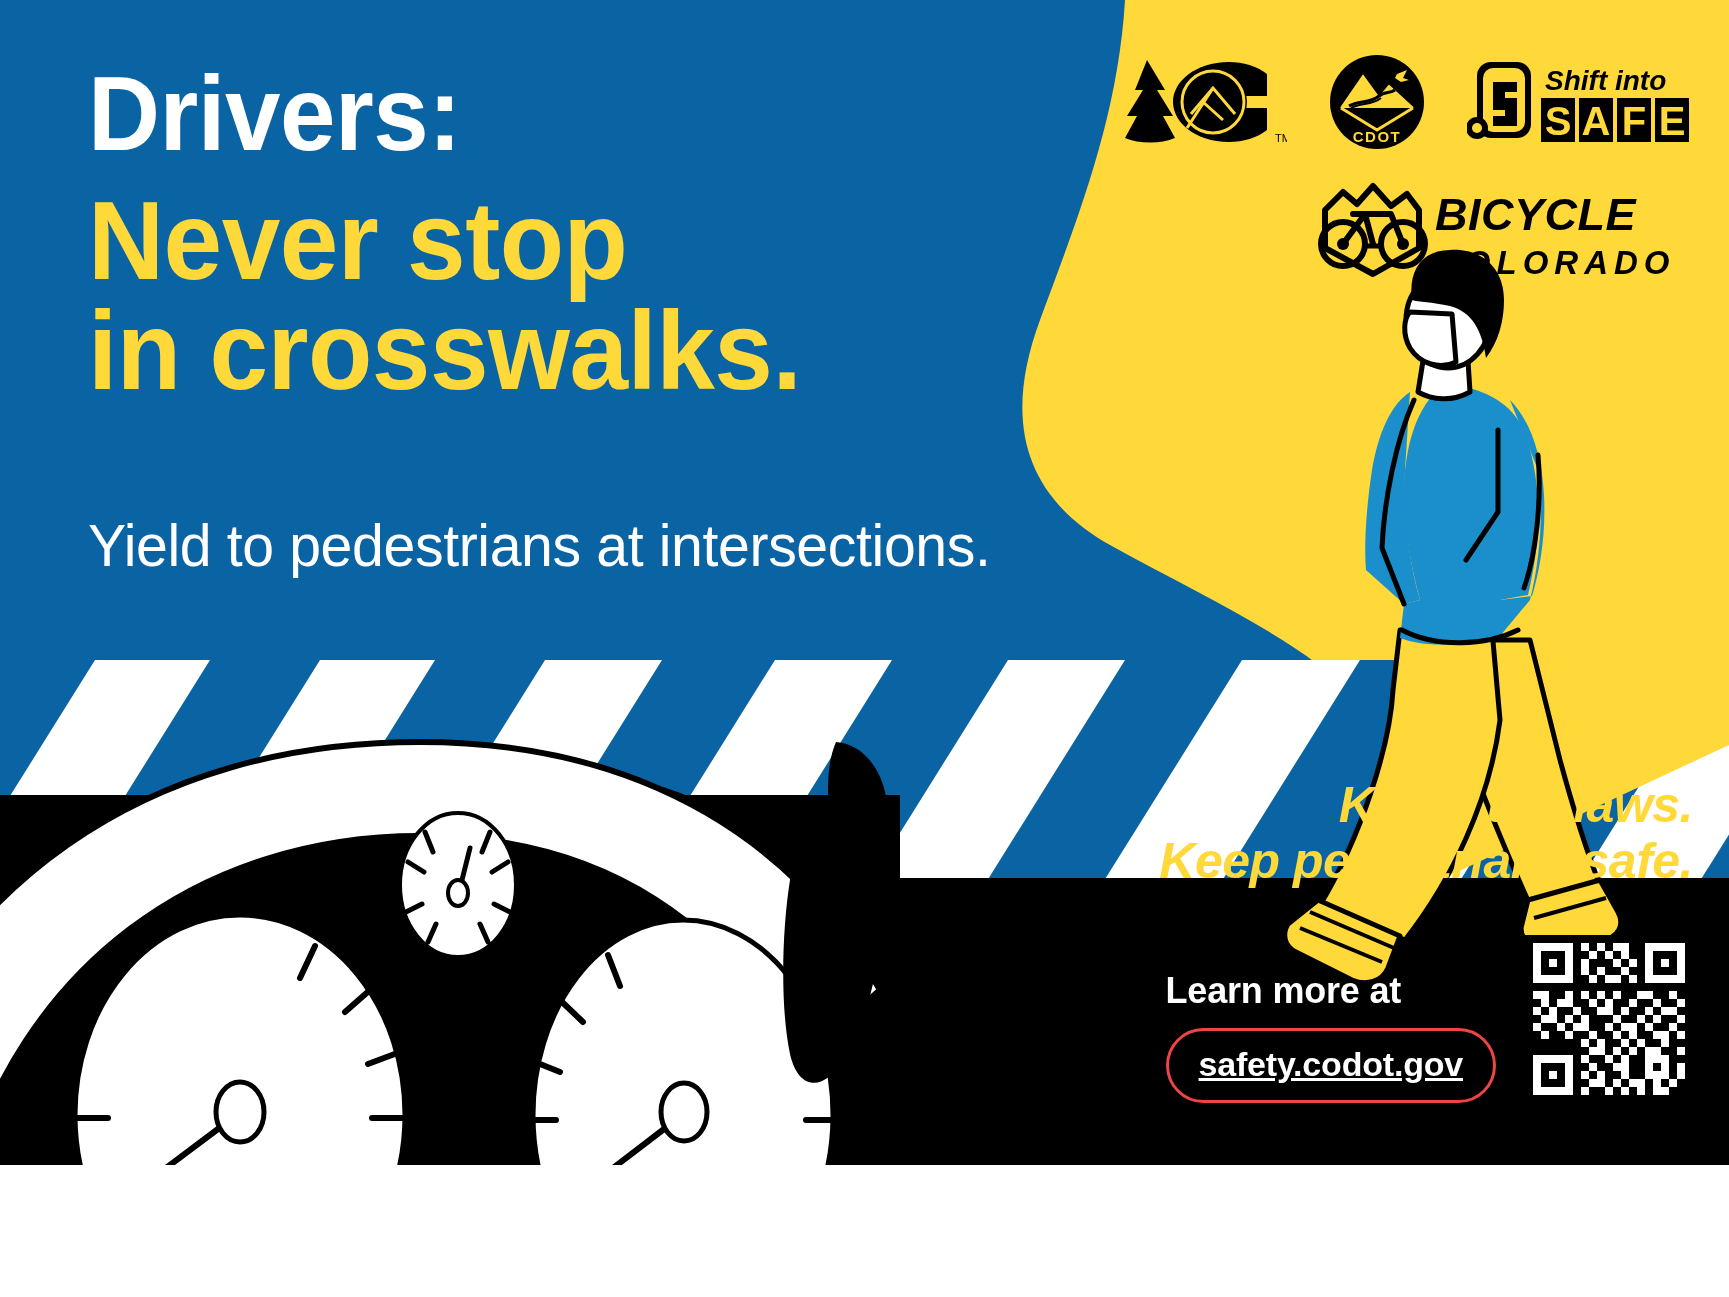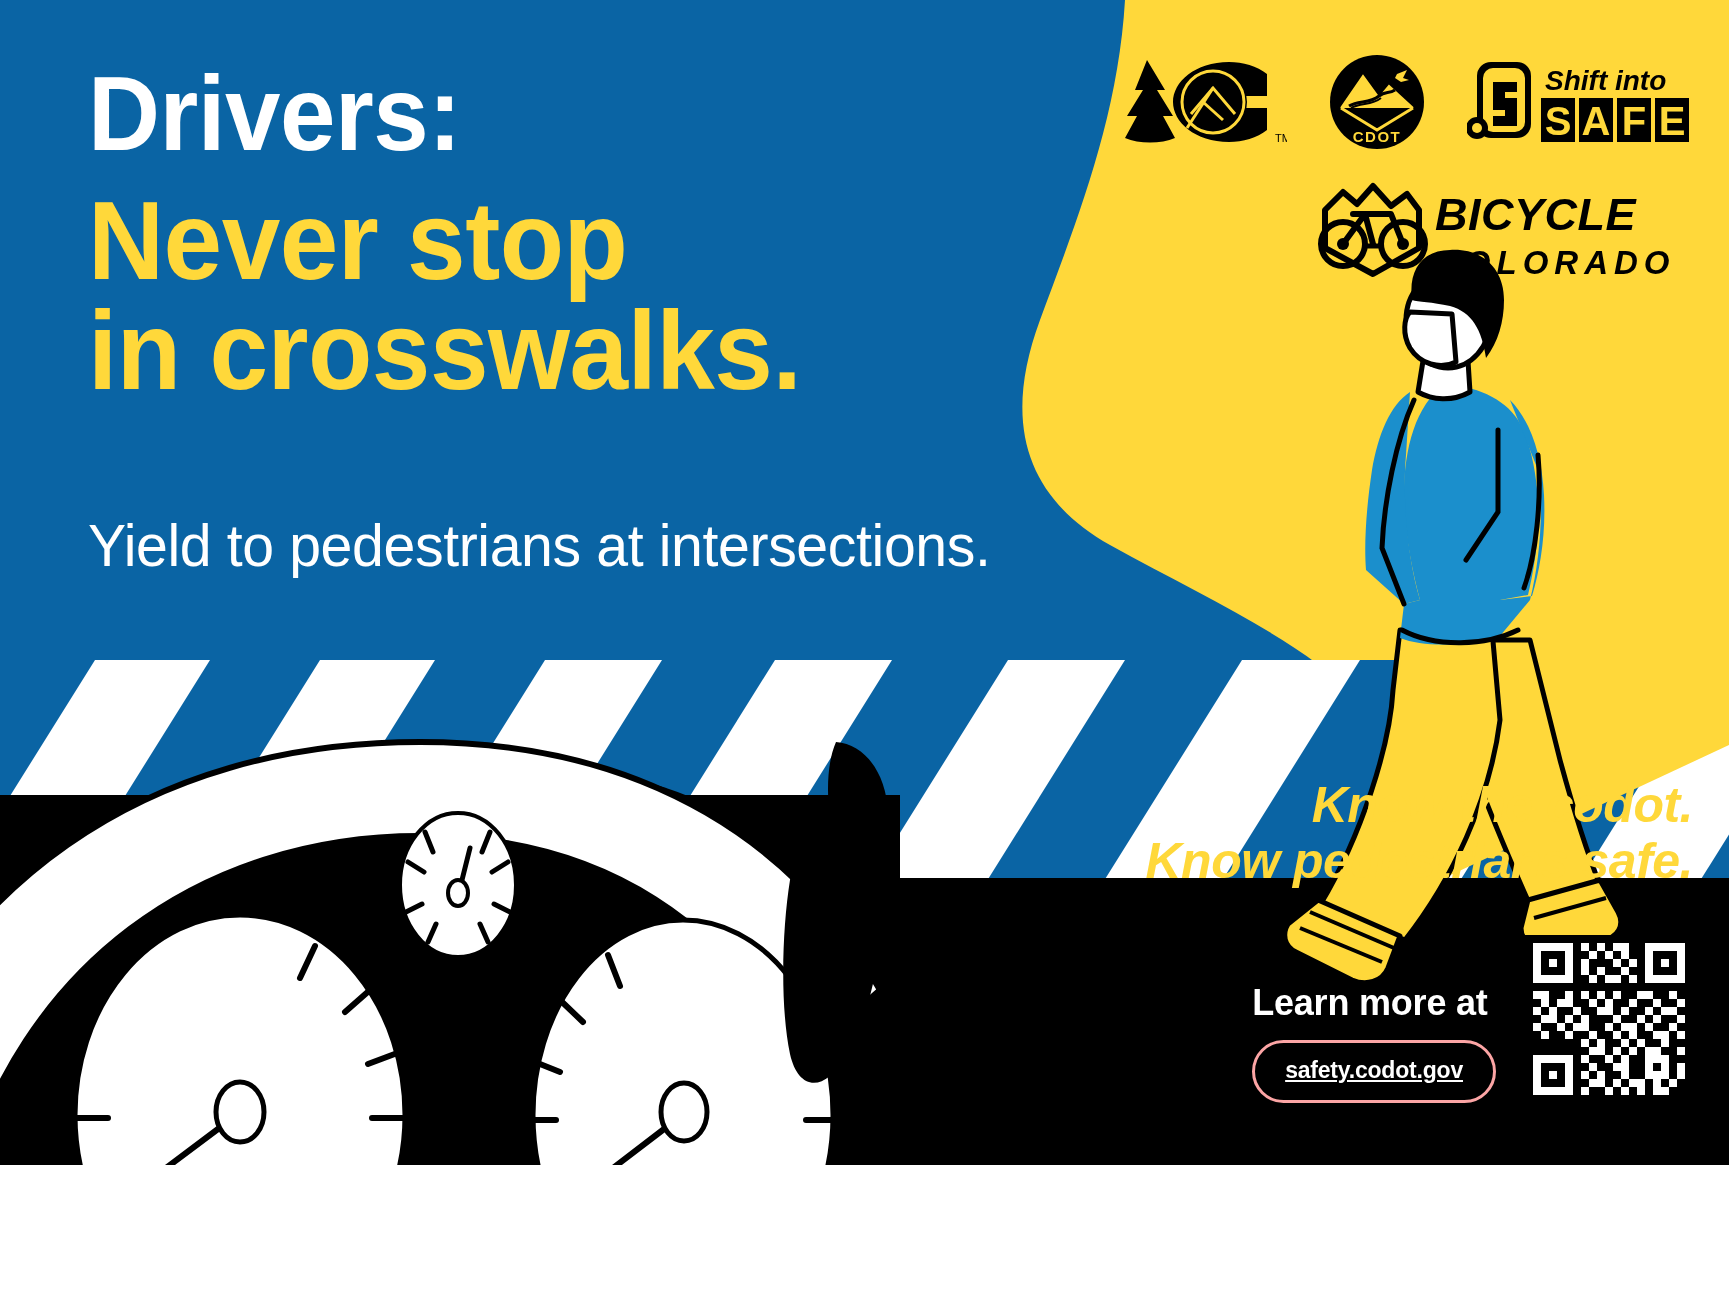--- a/index.html
+++ b/index.html
@@ -109,24 +109,24 @@
   #learn-more {
     color:#ffffff;
     font-size:36px;
     font-weight:bold;
     letter-spacing:-0.2px;
     margin-bottom:16px;
     white-space:nowrap;
   }
   #url-pill {
     display:inline-block;
-    border:3px solid #fca5a5;
+    border:3px solid #ef4444;
     border-radius:40px;
     color:#ffffff;
-    font-size:23px;
+    font-size:34px;
     font-weight:bold;
     padding:14px 30px 16px 30px;
     white-space:nowrap;
     letter-spacing:-0.2px;
   }
   #qr-wrap {
     width:168px;
     height:168px;
     background:#000;
     flex:0 0 auto;
@@ -390,22 +390,22 @@
         <path d="M48,70 L70,40 L96,40 L108,70 M70,40 L78,70 M58,40 L80,40" fill="none" stroke="#000" stroke-width="6" stroke-linejoin="round" stroke-linecap="round"></path>
         <path d="M70,72 L86,72" stroke="#000" stroke-width="5" stroke-linecap="round"></path>
 
         <text x="140" y="56" font-family="Liberation Sans, sans-serif" font-size="45" font-weight="bold" fill="#000" letter-spacing="0.5">BICYCLE</text>
         <text x="140" y="100" font-family="Liberation Sans, sans-serif" font-size="33" font-weight="bold" fill="#000" letter-spacing="6">COLORADO</text>
       </svg>
     </div>
   </div>
 
   <div id="cta">
-    <div class="cta-head">Know the codot.</div>
-    <div class="cta-head">Know pedestrians safe.</div>
+    <div class="cta-head">Know the laws.</div>
+    <div class="cta-head">Keep pedestrians safe.</div>
 
     <div id="cta-bottom-row">
       <div id="cta-left">
         <div id="learn-more">Learn more at</div>
         <a id="url-pill" href="#">safety.codot.gov</a>
       </div>
 
       <div id="qr-wrap">
         <svg width="168" height="168" viewBox="0 0 21 21" shape-rendering="crispEdges">
           <rect width="21" height="21" fill="#000"></rect>

